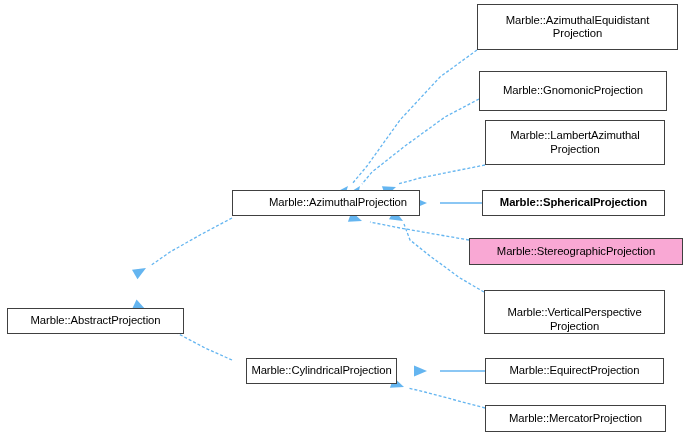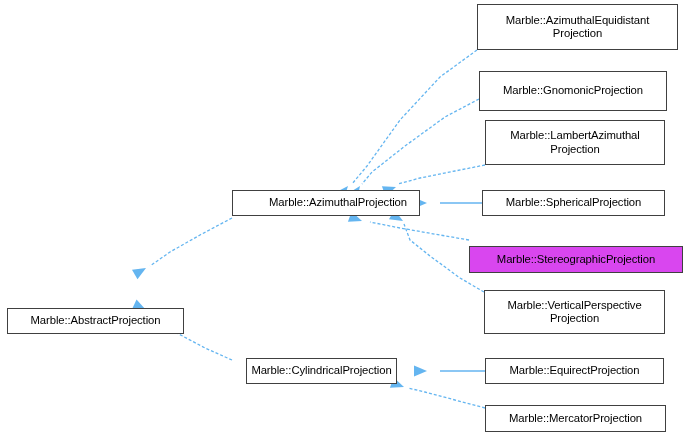--- a/index.html
+++ b/index.html
@@ -75,23 +75,23 @@
       </g>
   </svg>
 
   <div id="nodes-layer">
       <div class="node-box" style="left: 477px; top: 4px; width: 201px; height: 46px; border-color: rgb(64, 64, 64); background: rgb(255, 255, 255); color: rgb(0, 0, 0);"><span>Marble::AzimuthalEquidistant
 Projection</span></div>
       <div class="node-box" style="left: 479px; top: 71px; width: 188px; height: 40px; border-color: rgb(64, 64, 64); background: rgb(255, 255, 255); color: rgb(0, 0, 0);"><span>Marble::GnomonicProjection</span></div>
       <div class="node-box" style="left: 485px; top: 120px; width: 180px; height: 45px; border-color: rgb(64, 64, 64); background: rgb(255, 255, 255); color: rgb(0, 0, 0);"><span>Marble::LambertAzimuthal
 Projection</span></div>
       <div class="node-box" style="left: 232px; top: 190px; width: 188px; height: 26px; border-color: rgb(64, 64, 64); background: rgb(255, 255, 255); color: rgb(0, 0, 0); padding-left: 24px;"><span>Marble::AzimuthalProjection</span></div>
-      <div class="node-box" style="left: 482px; top: 190px; width: 183px; height: 26px; border-color: rgb(64, 64, 64); background: rgb(255, 255, 255); color: rgb(0, 0, 0);"><span>Marble::SphericalProjection</span></div>
-      <div class="node-box" style="left: 469px; top: 238px; width: 214px; height: 27px; border-color: rgb(64, 64, 64); background: #d946ef; color: rgb(0, 0, 0); margin-top: 8px;"><span>Marble::StereographicProjection</span></div>
+      <div class="node-box" style="left: 482px; top: 190px; width: 183px; height: 26px; border-color: rgb(64, 64, 64); background: rgb(255, 255, 255); color: rgb(0, 0, 0); font-weight: bold;"><span>Marble::SphericalProjection</span></div>
+      <div class="node-box" style="left: 469px; top: 238px; width: 214px; height: 27px; border-color: rgb(64, 64, 64); background: #f9a8d4; color: rgb(0, 0, 0);"><span>Marble::StereographicProjection</span></div>
       <div class="node-box" style="left: 7px; top: 276px; width: 177px; height: 26px; border-color: rgb(64, 64, 64); background: rgb(255, 255, 255); color: rgb(0, 0, 0); margin-top: 32px;"><span>Marble::AbstractProjection</span></div>
-      <div class="node-box" style="left: 484px; top: 290px; width: 181px; height: 44px; border-color: rgb(64, 64, 64); background: rgb(255, 255, 255); color: rgb(0, 0, 0);"><span>Marble::VerticalPerspective
+      <div class="node-box" style="left: 484px; top: 290px; width: 181px; height: 44px; border-color: rgb(64, 64, 64); background: rgb(255, 255, 255); color: rgb(0, 0, 0); align-items: flex-end;"><span>Marble::VerticalPerspective
 Projection</span></div>
       <div class="node-box" style="left: 246px; top: 358px; width: 151px; height: 26px; border-color: rgb(64, 64, 64); background: rgb(255, 255, 255); color: rgb(0, 0, 0);"><span>Marble::CylindricalProjection</span></div>
       <div class="node-box" style="left: 485px; top: 358px; width: 179px; height: 26px; border-color: rgb(64, 64, 64); background: rgb(255, 255, 255); color: rgb(0, 0, 0);"><span>Marble::EquirectProjection</span></div>
       <div class="node-box" style="left: 485px; top: 405px; width: 181px; height: 27px; border-color: rgb(64, 64, 64); background: rgb(255, 255, 255); color: rgb(0, 0, 0);"><span>Marble::MercatorProjection</span></div>
     </div>
 
 </div>
 
 </body></html>

